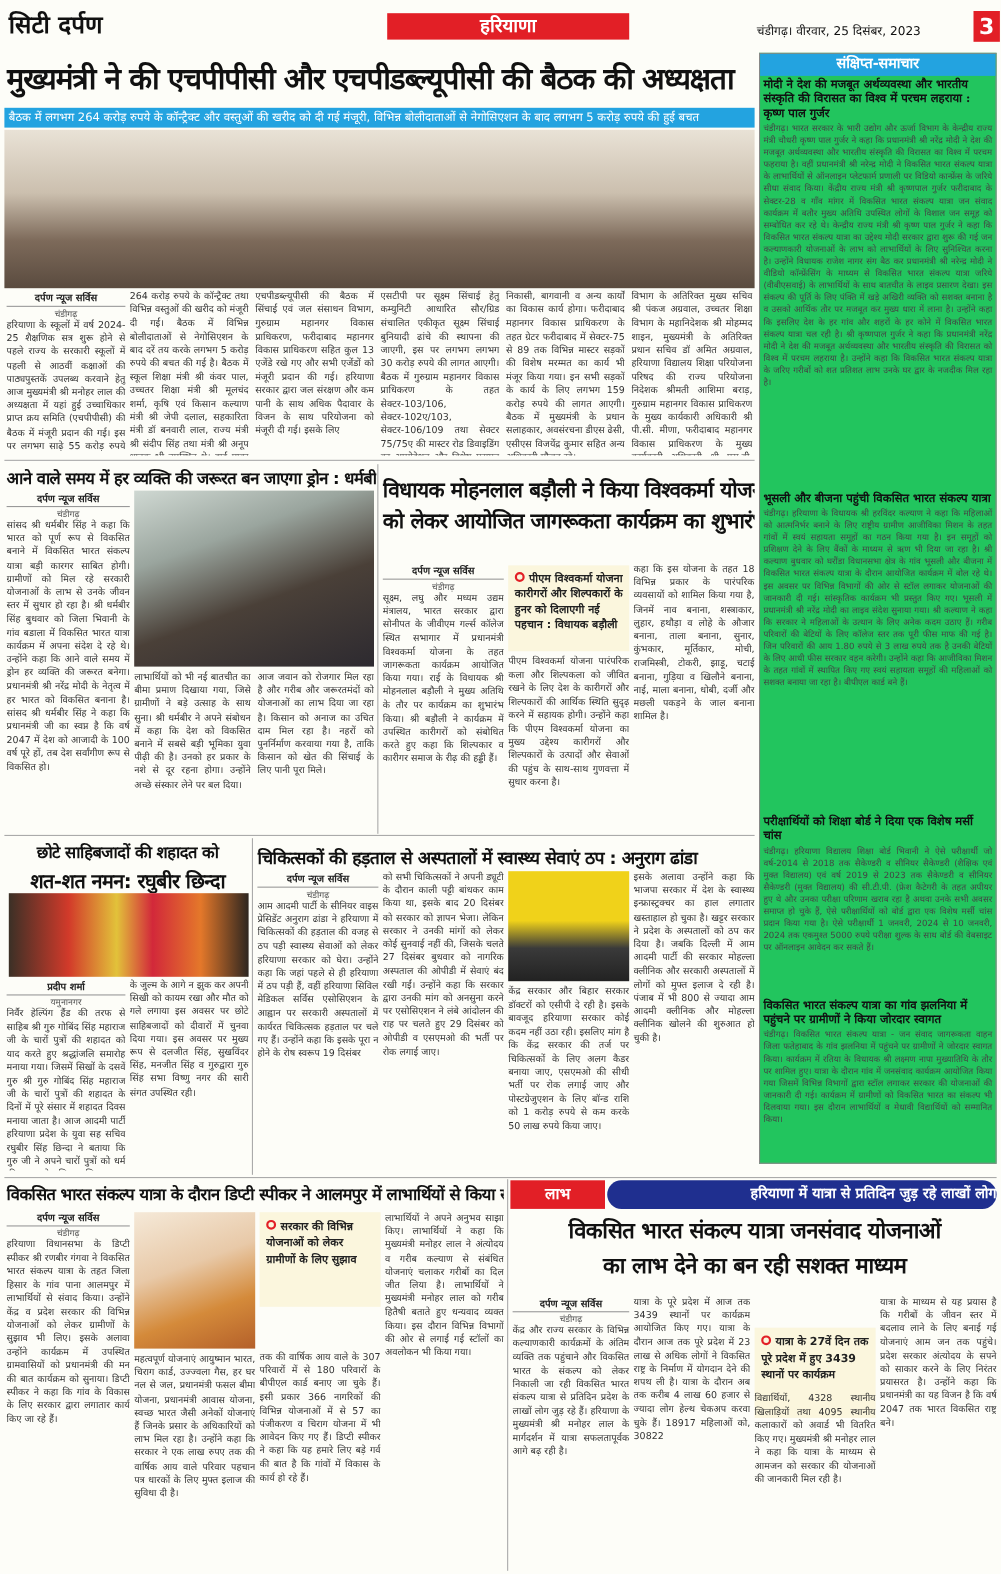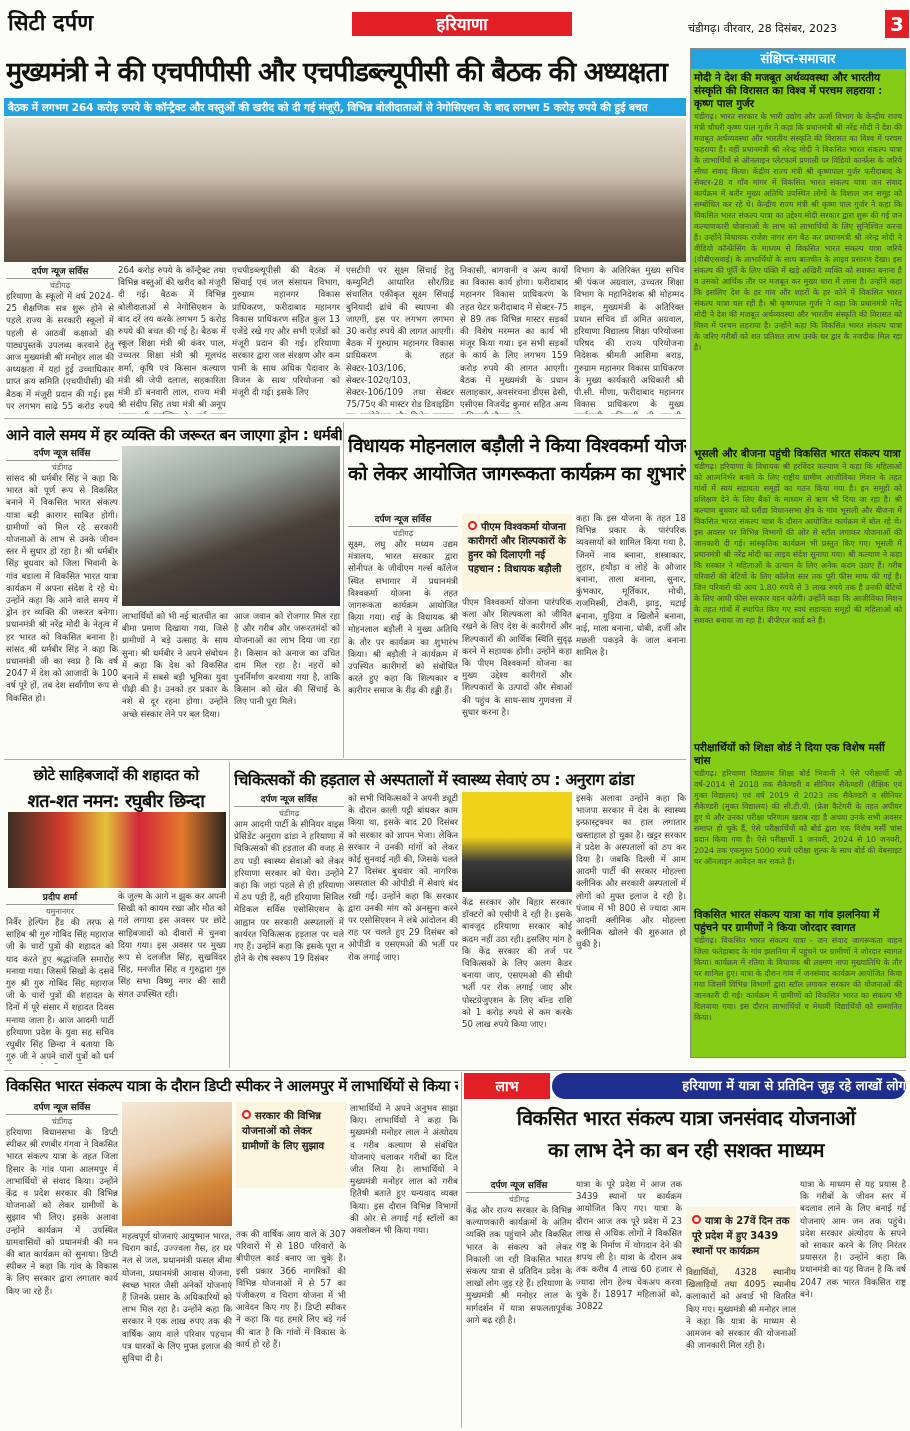--- a/index.html
+++ b/index.html
@@ -3,44 +3,44 @@
 <meta charset="utf-8">
 <style>
   * { box-sizing: border-box; margin: 0; padding: 0; }
   body { width: 910px; height: 1431px; background: #fdfdf8; font-family: "DejaVu Sans", sans-serif; color: #222; overflow: hidden; position: relative; }
   .abs { position: absolute; }
   .masthead-logo { left: 8px; top: 6px; font-family: "DejaVu Serif", serif; font-weight: bold; font-size: 22px; color: #111; }
   .section-badge { left: 352px; top: 12px; width: 220px; height: 24px; background: #e21f26; color: #fff; font-weight: bold; font-size: 17px; text-align: center; line-height: 24px; }
   .dateline { left: 688px; top: 20px; font-size: 11px; color: #111; }
   .page-num { left: 885px; top: 10px; width: 24px; height: 28px; background: #e21f26; color: #fff; font-weight: bold; font-size: 20px; text-align: center; line-height: 28px; }
   .main-headline { left: 6px; top: 52px; width: 680px; font-weight: bold; font-size: 27px; color: #111; letter-spacing: -1px; white-space: nowrap; overflow: hidden; }
-  .subheadline { left: 4px; top: 98px; width: 682px; height: 18px; background: #23a3e0; color: #fff; font-size: 10.5px; font-weight: bold; line-height: 18px; padding-left: 4px; white-space: nowrap; overflow: hidden; }
+  .subheadline { left: 4px; top: 98px; width: 682px; height: 18px; background: #23a3e0; color: #fff; font-size: 10.5px; font-weight: normal; line-height: 18px; padding-left: 4px; white-space: nowrap; overflow: hidden; }
   .photo { background: linear-gradient(135deg, #6d5a4a 0%, #a08a73 30%, #5a4c42 60%, #8a7663 100%); }
   .photo-meeting { left: 4px; top: 118px; width: 682px; height: 144px; background: linear-gradient(180deg, #e9e2d6 0%, #cbbfae 40%, #7d6a5a 70%, #5a4b3f 100%); }
   .col { font-size: 8.6px; line-height: 12.2px; color: #333; text-align: justify; overflow: hidden; }
   .byline { font-size: 9px; font-weight: bold; text-align: center; border-bottom: 1px solid #999; padding-bottom: 1px; color: #222; }
   .place { font-size: 8px; text-align: center; color: #555; }
   .headline-2 { font-weight: bold; color: #111; white-space: nowrap; overflow: hidden; letter-spacing: -0.5px; }
-  .sidebar { left: 690px; top: 48px; width: 216px; height: 1010px; border: 1px solid #888; background: #84cc16; }
+  .sidebar { left: 690px; top: 48px; width: 216px; height: 1010px; border: 1px solid #888; background: #22c55e; }
   .sidebar-title { width: 100%; height: 20px; background: #23a3e0; color: #fff; font-weight: bold; font-size: 13px; text-align: center; line-height: 20px; }
   .sb-head { font-family: "DejaVu Serif", serif; font-weight: bold; font-size: 10.5px; line-height: 13px; color: #111; padding: 2px 3px 1px; }
   .sb-body { font-size: 7.8px; line-height: 11px; color: #444; padding: 0 3px 4px; text-align: justify; overflow: hidden; }
   .callout { background: #fbf6dd; padding: 6px 6px; font-weight: bold; color: #222; font-size: 11px; line-height: 16px; }
   .callout .ring { display: inline-block; width: 9px; height: 9px; border: 2px solid #e21f26; border-radius: 50%; margin-right: 4px; }
   .label-red { left: 464px; top: 1073px; width: 86px; height: 26px; background: #e21f26; color: #fff; font-weight: bold; font-size: 14px; text-align: center; line-height: 26px; }
   .label-blue { left: 552px; top: 1073px; width: 354px; height: 26px; background: #1f2f8f; color: #fff; font-weight: bold; font-size: 13px; text-align: right; line-height: 26px; border-radius: 13px; }
   .divider-v { background: #aaa; width: 1px; }
   .divider-h { background: #aaa; height: 1px; }
 </style>
 </head>
 <body>
 
 <div class="abs masthead-logo">सिटी दर्पण</div>
 <div class="abs section-badge">हरियाणा</div>
-<div class="abs dateline">चंडीगढ़। वीरवार, 28 दिसंबर, 2023</div>
+<div class="abs dateline">चंडीगढ़। वीरवार, 25 दिसंबर, 2023</div>
 <div class="abs page-num">3</div>
 
 <div class="abs main-headline">मुख्यमंत्री ने की एचपीपीसी और एचपीडब्ल्यूपीसी की बैठक की अध्यक्षता</div>
 <div class="abs subheadline">बैठक में लगभग 264 करोड़ रुपये के कॉन्ट्रैक्ट और वस्तुओं की खरीद को दी गई मंजूरी, विभिन्न बोलीदाताओं से नेगोसिएशन के बाद लगभग 5 करोड़ रुपये की हुई बचत</div>
 <div class="abs photo-meeting"></div>
 
 <div class="abs" style="left:6px; top:264px; width:108px;">
   <div class="byline">दर्पण न्यूज सर्विस</div>
   <div class="place">चंडीगढ़</div>
   <div class="col" style="height:120px;">हरियाणा के स्कूलों में वर्ष 2024-25 शैक्षणिक सत्र शुरू होने से पहले राज्य के सरकारी स्कूलों में पहली से आठवीं कक्षाओं की पाठ्यपुस्तकें उपलब्ध करवाने हेतु आज मुख्यमंत्री श्री मनोहर लाल की अध्यक्षता में यहां हुई उच्चाधिकार प्राप्त क्रय समिति (एचपीपीसी) की बैठक में मंजूरी प्रदान की गई। इस पर लगभग साढ़े 55 करोड़ रुपये की मंजूरी प्रदान की गई। इसके अलावा, एचपीपीसी और हाई पावर वर्क्स परचेज कमेटी (एचपीडब्ल्यूपीसी) की बैठक में कुल</div>

